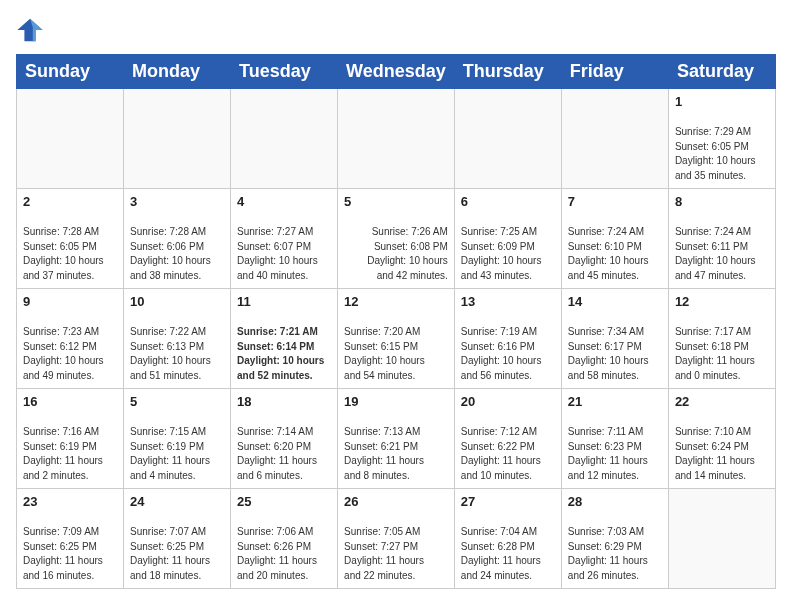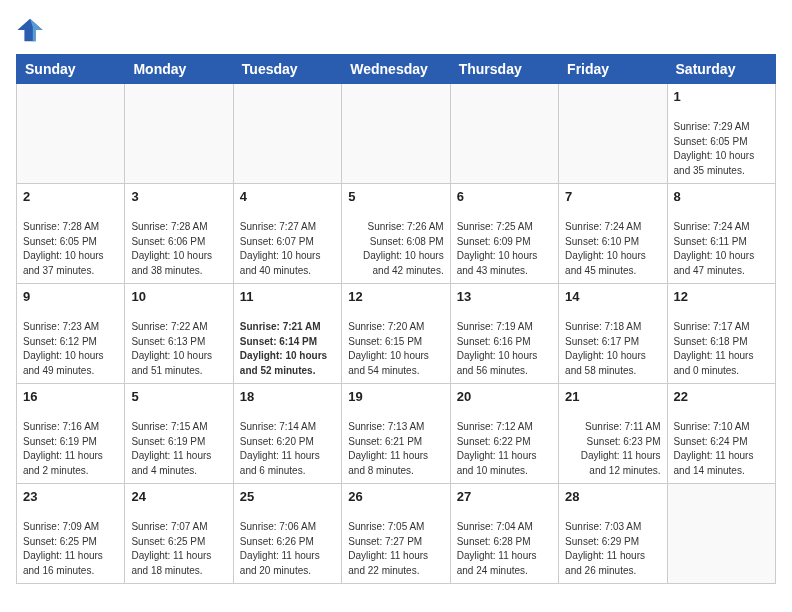--- a/index.html
+++ b/index.html
@@ -46,21 +46,21 @@
       color: #444;
     }
     .calendar {
       width: 100%;
       border-collapse: collapse;
       border: 1px solid #ccc;
     }
     .calendar th {
       background: #2a5db0;
       color: #fff;
-      font-size: 14px;
+      font-size: 18px;
       font-weight: bold;
       text-align: left;
       padding: 6px 8px;
       border: 1px solid #2a5db0;
       margin-left: 24px;
     }
     .calendar td {
       border: 1px solid #ccc;
       vertical-align: top;
       padding: 5px 6px;
@@ -218,21 +218,21 @@
         </td>
         <td>
           <span class="day-num">13</span>
           <div class="day-info" style="white-space: pre-line;">Sunrise: 7:19 AM
 Sunset: 6:16 PM
 Daylight: 10 hours
 and 56 minutes.</div>
         </td>
         <td>
           <span class="day-num">14</span>
-          <div class="day-info" style="white-space: pre-line;">Sunrise: 7:18 AM
+          <div class="day-info" style="white-space: pre-line;">Sunrise: 7:34 AM
 Sunset: 6:17 PM
 Daylight: 10 hours
 and 58 minutes.</div>
         </td>
         <td>
           <span class="day-num">12</span>
           <div class="day-info" style="white-space: pre-line;">Sunrise: 7:17 AM
 Sunset: 6:18 PM
 Daylight: 11 hours
 and 0 minutes.</div>
@@ -269,21 +269,21 @@
         </td>
         <td>
           <span class="day-num">20</span>
           <div class="day-info" style="white-space: pre-line;">Sunrise: 7:12 AM
 Sunset: 6:22 PM
 Daylight: 11 hours
 and 10 minutes.</div>
         </td>
         <td>
           <span class="day-num">21</span>
-          <div class="day-info" style="white-space: pre-line; text-align: right;">Sunrise: 7:11 AM
+          <div class="day-info" style="white-space: pre-line;">Sunrise: 7:11 AM
 Sunset: 6:23 PM
 Daylight: 11 hours
 and 12 minutes.</div>
         </td>
         <td>
           <span class="day-num">22</span>
           <div class="day-info" style="white-space: pre-line;">Sunrise: 7:10 AM
 Sunset: 6:24 PM
 Daylight: 11 hours
 and 14 minutes.</div>

